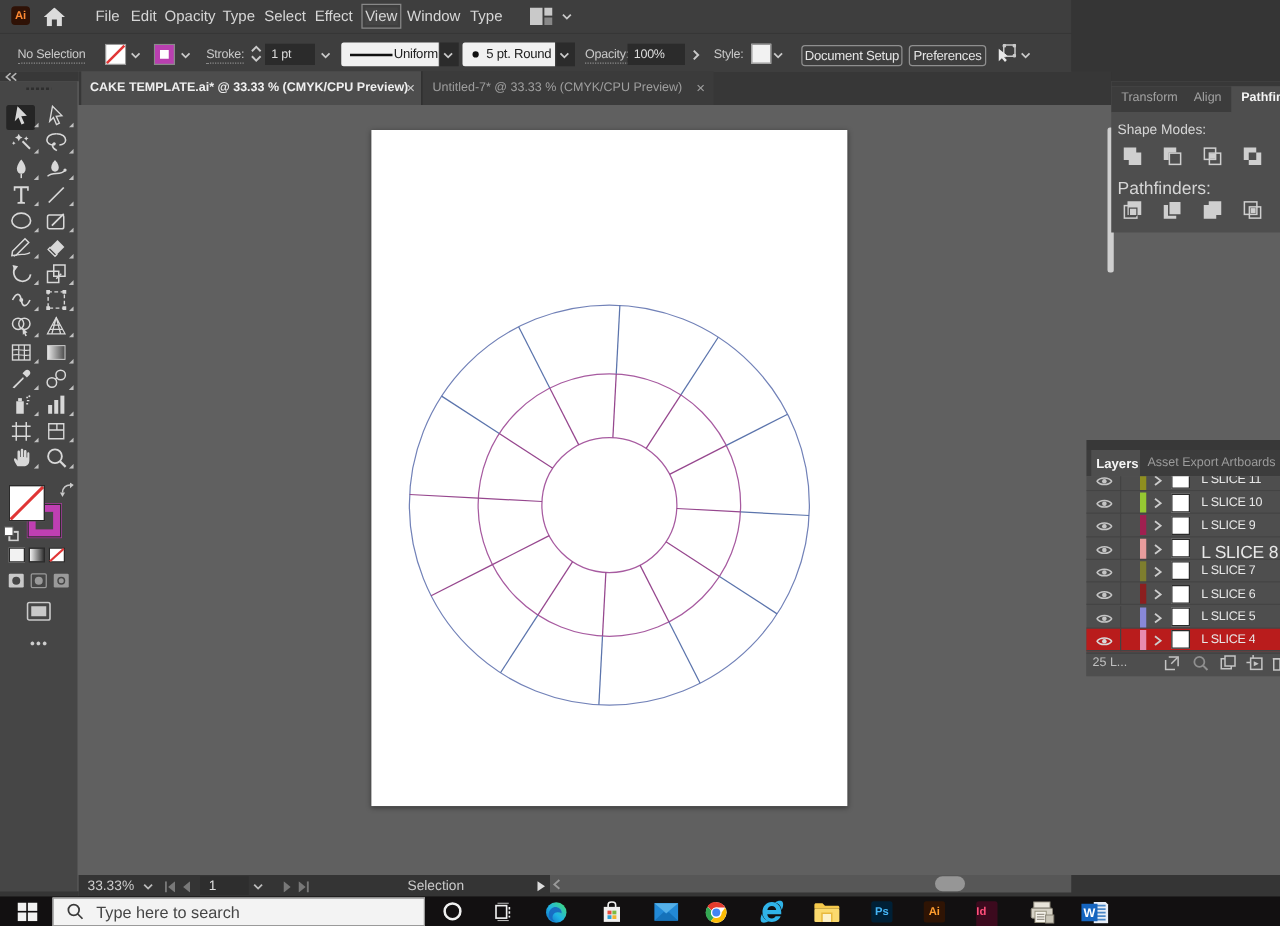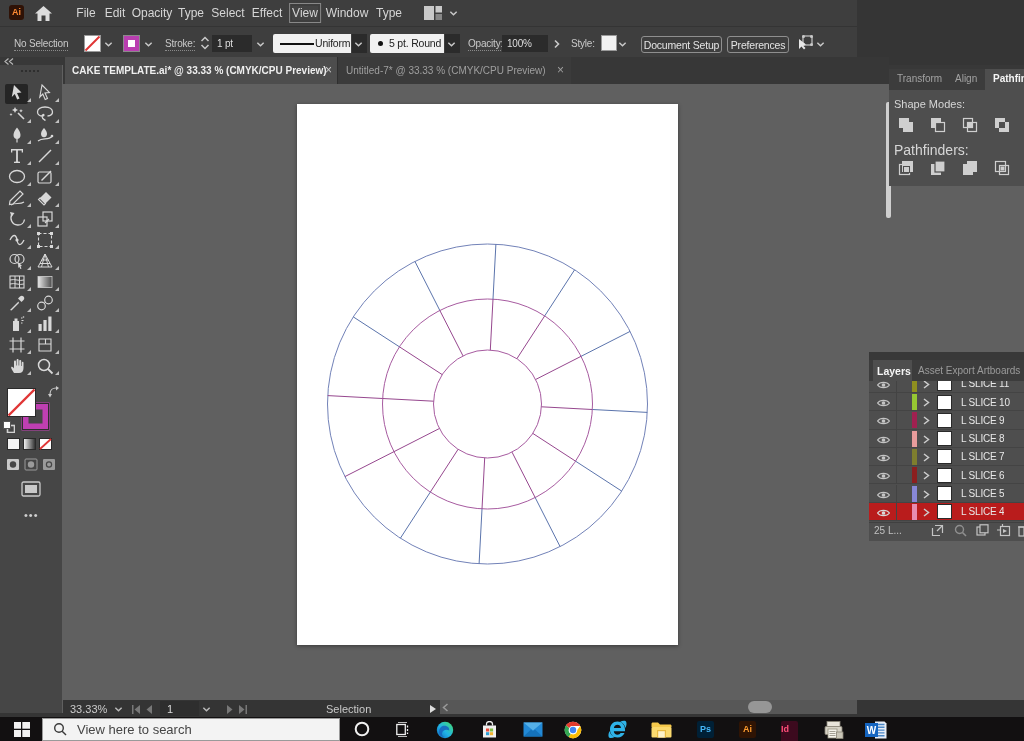--- a/index.html
+++ b/index.html
@@ -492,21 +492,21 @@
 <svg class="abs" style="left:8px;top:5px" width="13" height="10" viewBox="0 0 12 9">
 <path d="M0.5 4.5 C2.8 1.2 9.2 1.2 11.5 4.5 C9.2 7.8 2.8 7.8 0.5 4.5 Z" fill="none" stroke="#c4c4c4" stroke-width="1.1"></path>
 <circle cx="6" cy="4.5" r="1.7" fill="#c4c4c4"></circle>
       </svg>
 <div class="abs" style="left:27px;top:0;width:1px;height:18.3px;background:#434343"></div>
 <div class="abs" style="left:43px;top:1px;width:5px;height:16px;background:#e89c9c"></div>
 <svg class="abs" style="left:54px;top:5px" width="7" height="9" viewBox="0 0 7 9">
         <path d="M1 1 L5.5 4.5 L1 8" fill="none" stroke="#cccccc" stroke-width="1.5"></path>
       </svg>
 <div class="abs" style="left:68px;top:1.6px;width:15px;height:15px;background:#fff;border:1.5px solid #2a2a2a"></div>
-<div class="abs nw" style="left:92px;top:3.5px;color:#e8e8e8;font-size:10px;letter-spacing:-0.2px">L SLICE 8</div>
+<div class="abs nw" style="left:92px;top:3.5px;color:#e8e8e8;font-size:14px;letter-spacing:-0.2px">L SLICE 8</div>
 </div>
     <div class="abs" style="left:0;top:95.9px;width:155px;height:18.3px;background:transparent;border-bottom:1px solid #444">
 <svg class="abs" style="left:8px;top:5px" width="13" height="10" viewBox="0 0 12 9">
 <path d="M0.5 4.5 C2.8 1.2 9.2 1.2 11.5 4.5 C9.2 7.8 2.8 7.8 0.5 4.5 Z" fill="none" stroke="#c4c4c4" stroke-width="1.1"></path>
 <circle cx="6" cy="4.5" r="1.7" fill="#c4c4c4"></circle>
       </svg>
 <div class="abs" style="left:27px;top:0;width:1px;height:18.3px;background:#434343"></div>
 <div class="abs" style="left:43px;top:1px;width:5px;height:16px;background:#7e7e2e"></div>
 <svg class="abs" style="left:54px;top:5px" width="7" height="9" viewBox="0 0 7 9">
         <path d="M1 1 L5.5 4.5 L1 8" fill="none" stroke="#cccccc" stroke-width="1.5"></path>
@@ -613,21 +613,21 @@
 <rect x="0" y="0" width="7" height="6.7" fill="#f2f2f2"></rect>
       <rect x="8.3" y="0" width="7.7" height="6.7" fill="#f2f2f2"></rect>
 <rect x="0" y="8" width="7" height="7" fill="#f2f2f2"></rect>
       <rect x="8.3" y="8" width="7.7" height="7" fill="#f2f2f2"></rect>
     </svg>
     <div class="abs" style="left:42px;top:0.5px;width:298px;height:23.5px;background:#f3f3f3;border:1px solid #9a9a9a"></div>
     <svg class="abs" style="left:53px;top:5px" width="14" height="14" viewBox="0 0 14 14">
 <circle cx="6" cy="6" r="4.3" fill="none" stroke="#3a3a3a" stroke-width="1.4"></circle>
       <path d="M9.2 9.2 L13 13" stroke="#3a3a3a" stroke-width="1.4"></path>
     </svg>
-    <div class="abs" style="left:77px;top:5px;color:#454545;font-size:13px">View here to search</div>
+    <div class="abs" style="left:77px;top:5px;color:#454545;font-size:13px">Type here to search</div>
     <svg class="abs" style="left:354px;top:4px" width="16" height="16" viewBox="0 0 16 16">
 <circle cx="8" cy="8" r="6.3" fill="none" stroke="#f0f0f0" stroke-width="2"></circle>
     </svg>
     <svg class="abs" style="left:396px;top:5px" width="15" height="15" viewBox="0 0 15 15">
 <rect x="0.8" y="2.5" width="8.5" height="10" fill="none" stroke="#f0f0f0" stroke-width="1.3"></rect>
 <path d="M11.5 3.5 L11.5 5.5 M11.5 7 L11.5 9 M11.5 10.5 L11.5 12" stroke="#f0f0f0" stroke-width="1.3"></path>
 <path d="M2 0.5 L11 0.5 M2 14.5 L11 14.5" stroke="#bbbbbb" stroke-width="1"></path>
     </svg>
     <svg class="abs" style="left:436px;top:4px" width="18" height="18" viewBox="0 0 18 18">
 <defs>

